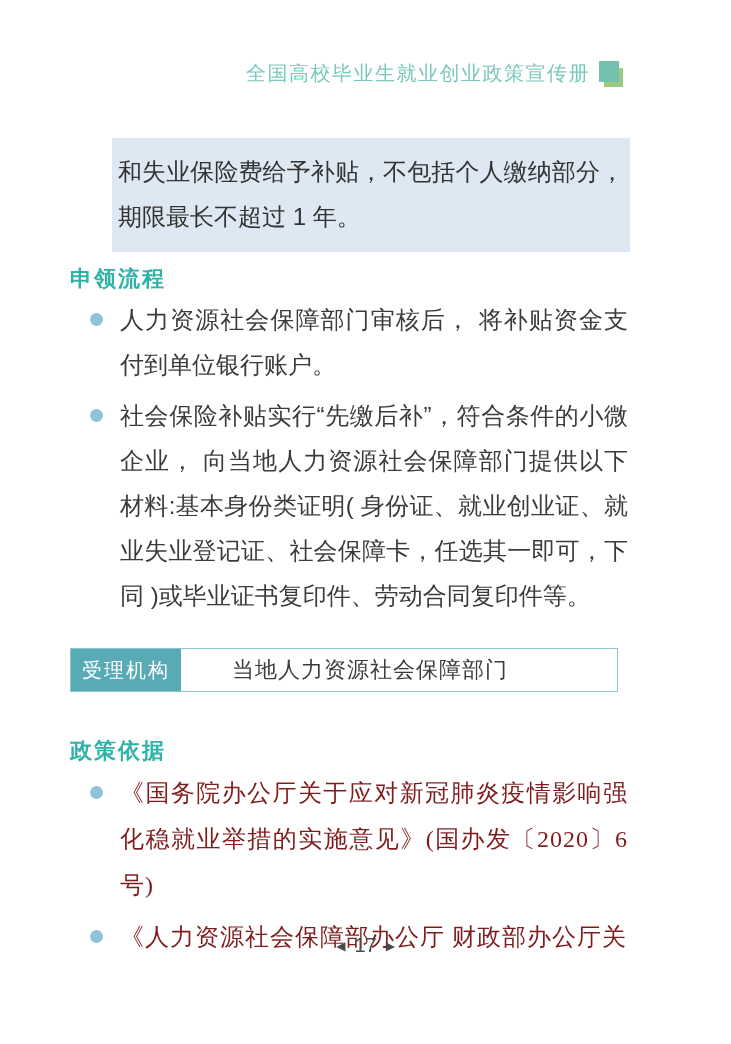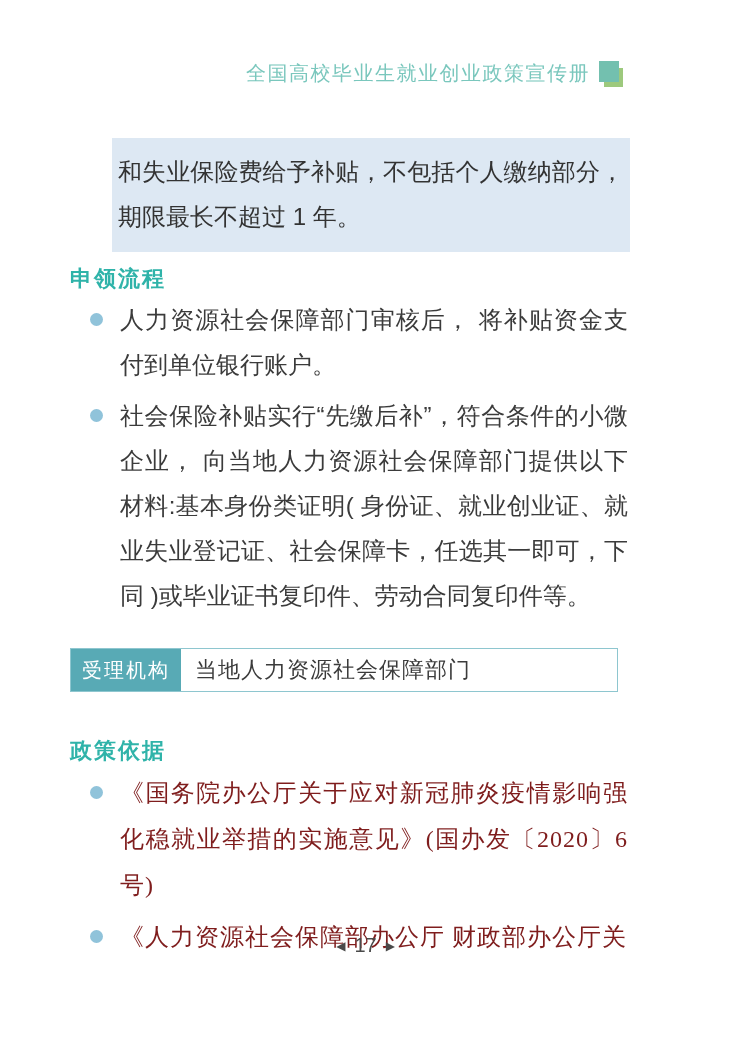--- a/index.html
+++ b/index.html
@@ -131,20 +131,21 @@
     padding: 0 11px;
     white-space: nowrap;
   }
   .agency-value {
     font-size: 22px;
     color: #3b3b3b;
     letter-spacing: 1px;
     display: flex;
     align-items: center;
     padding-left: 14px;
+    margin-left: 37px;
   }
 
   
   .footer {
     position: absolute;
     left: 0;
     right: 0;
     top: 934px;
     text-align: center;
     color: #4a4a4a;

